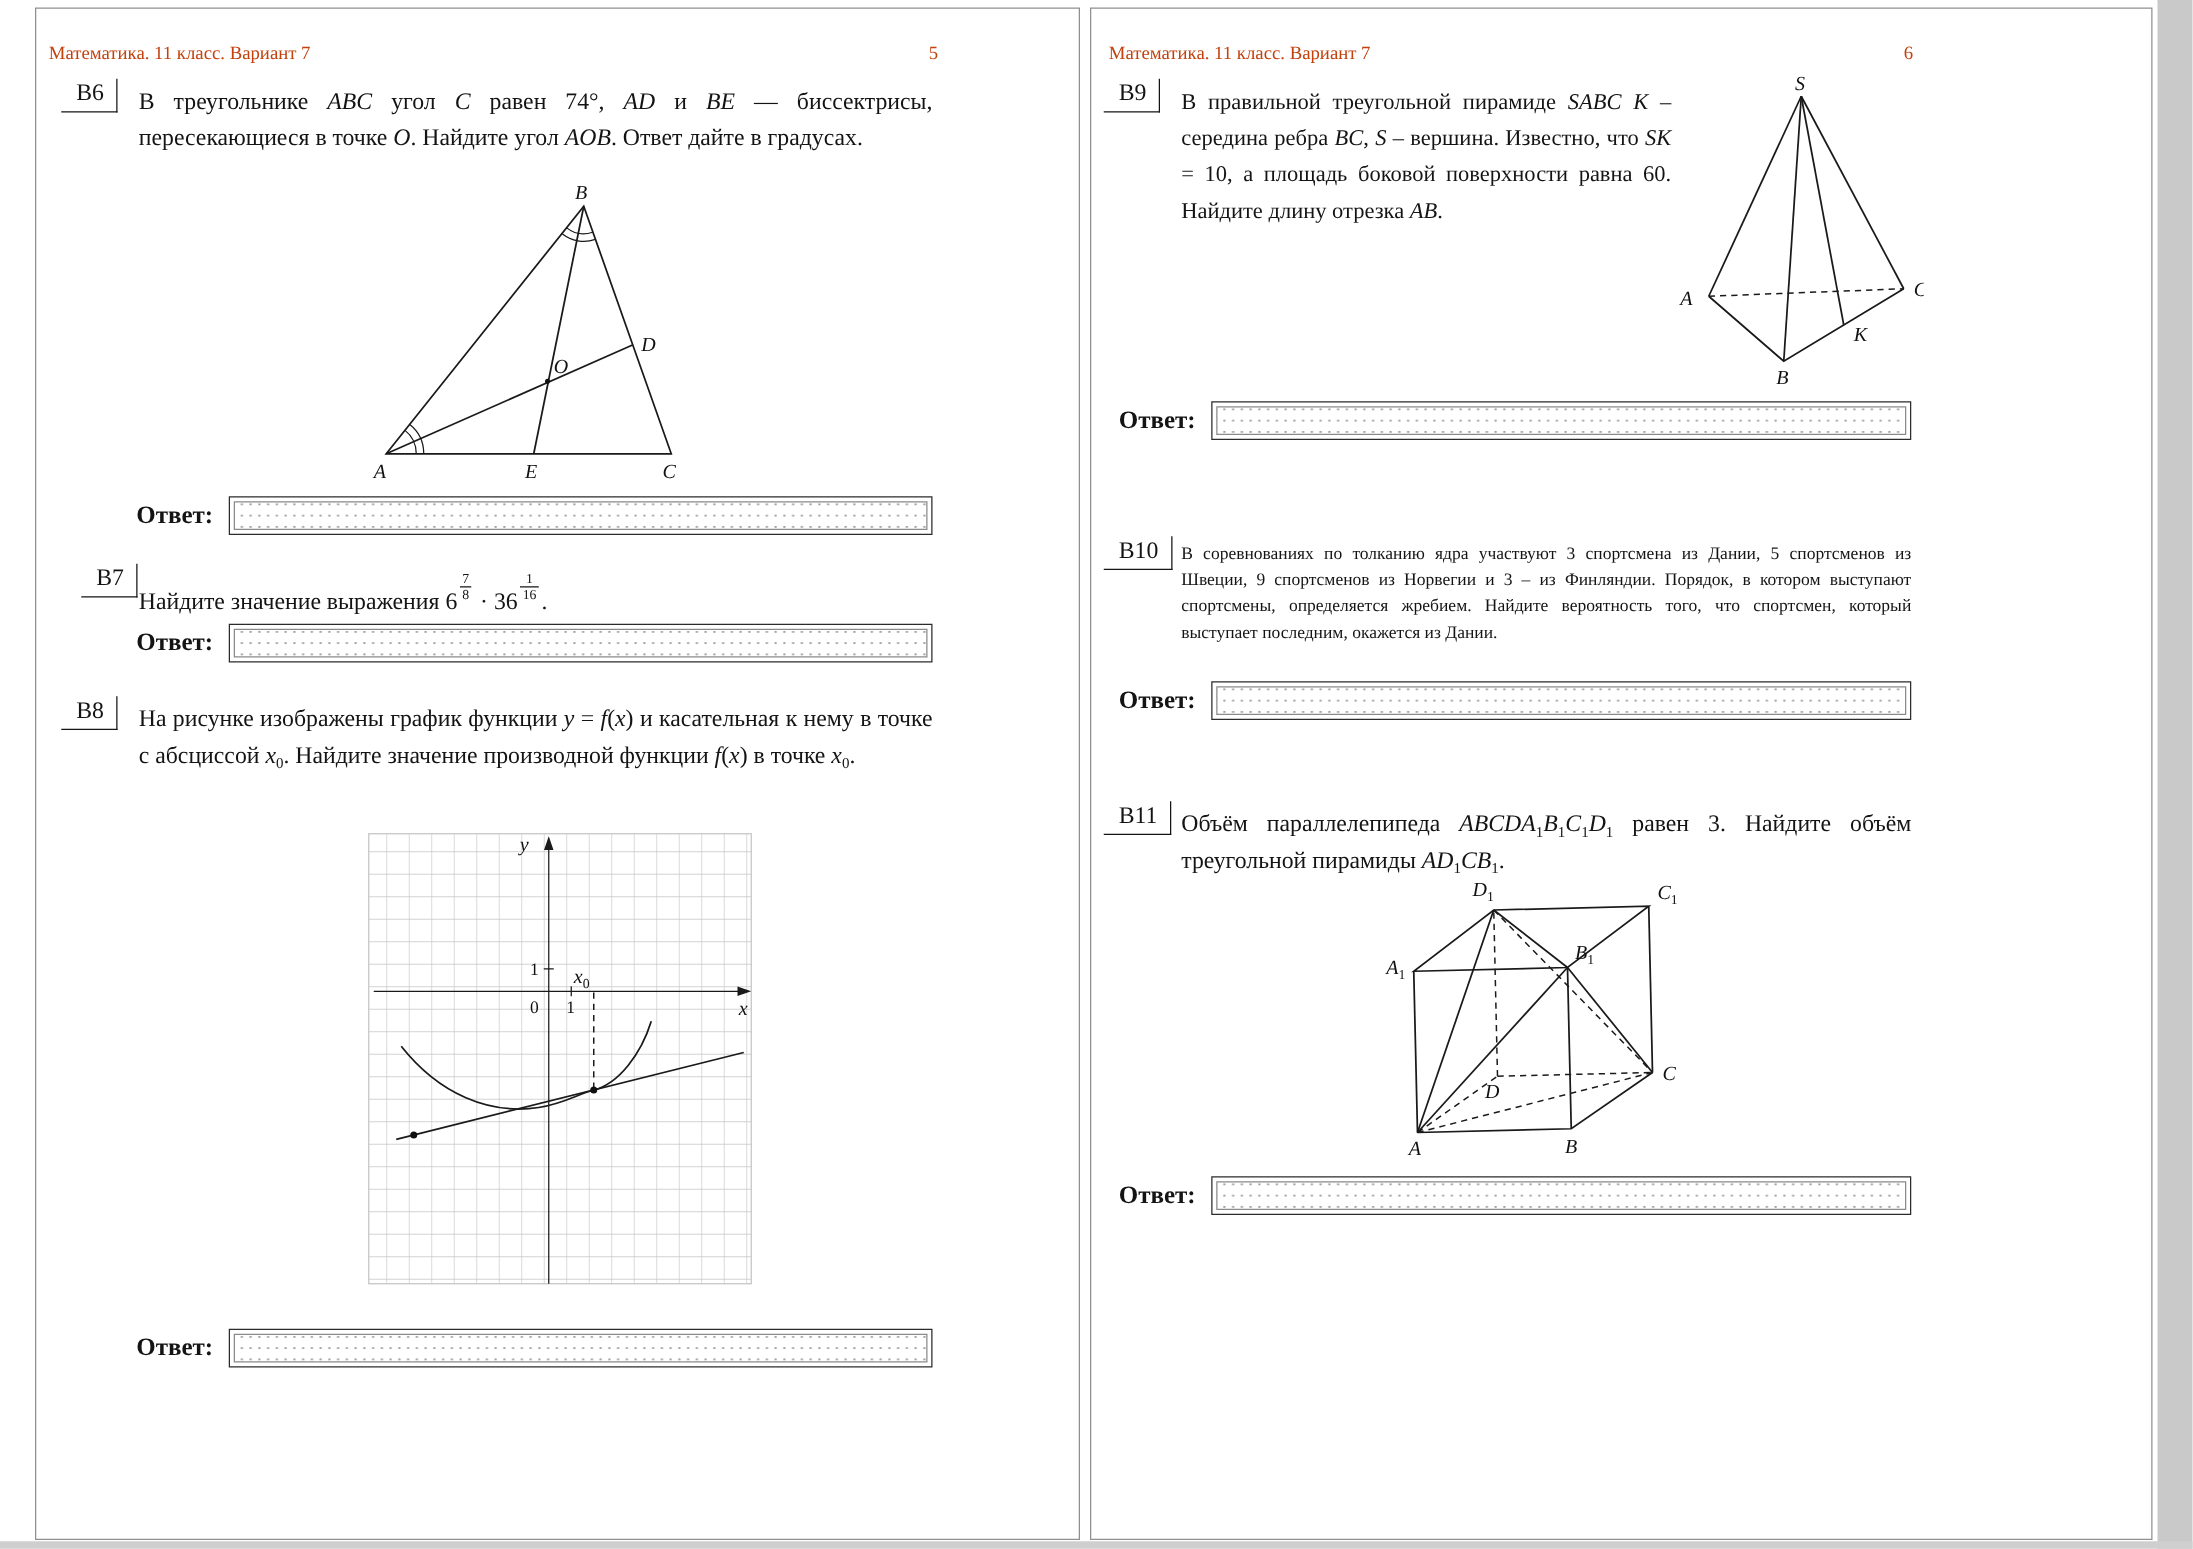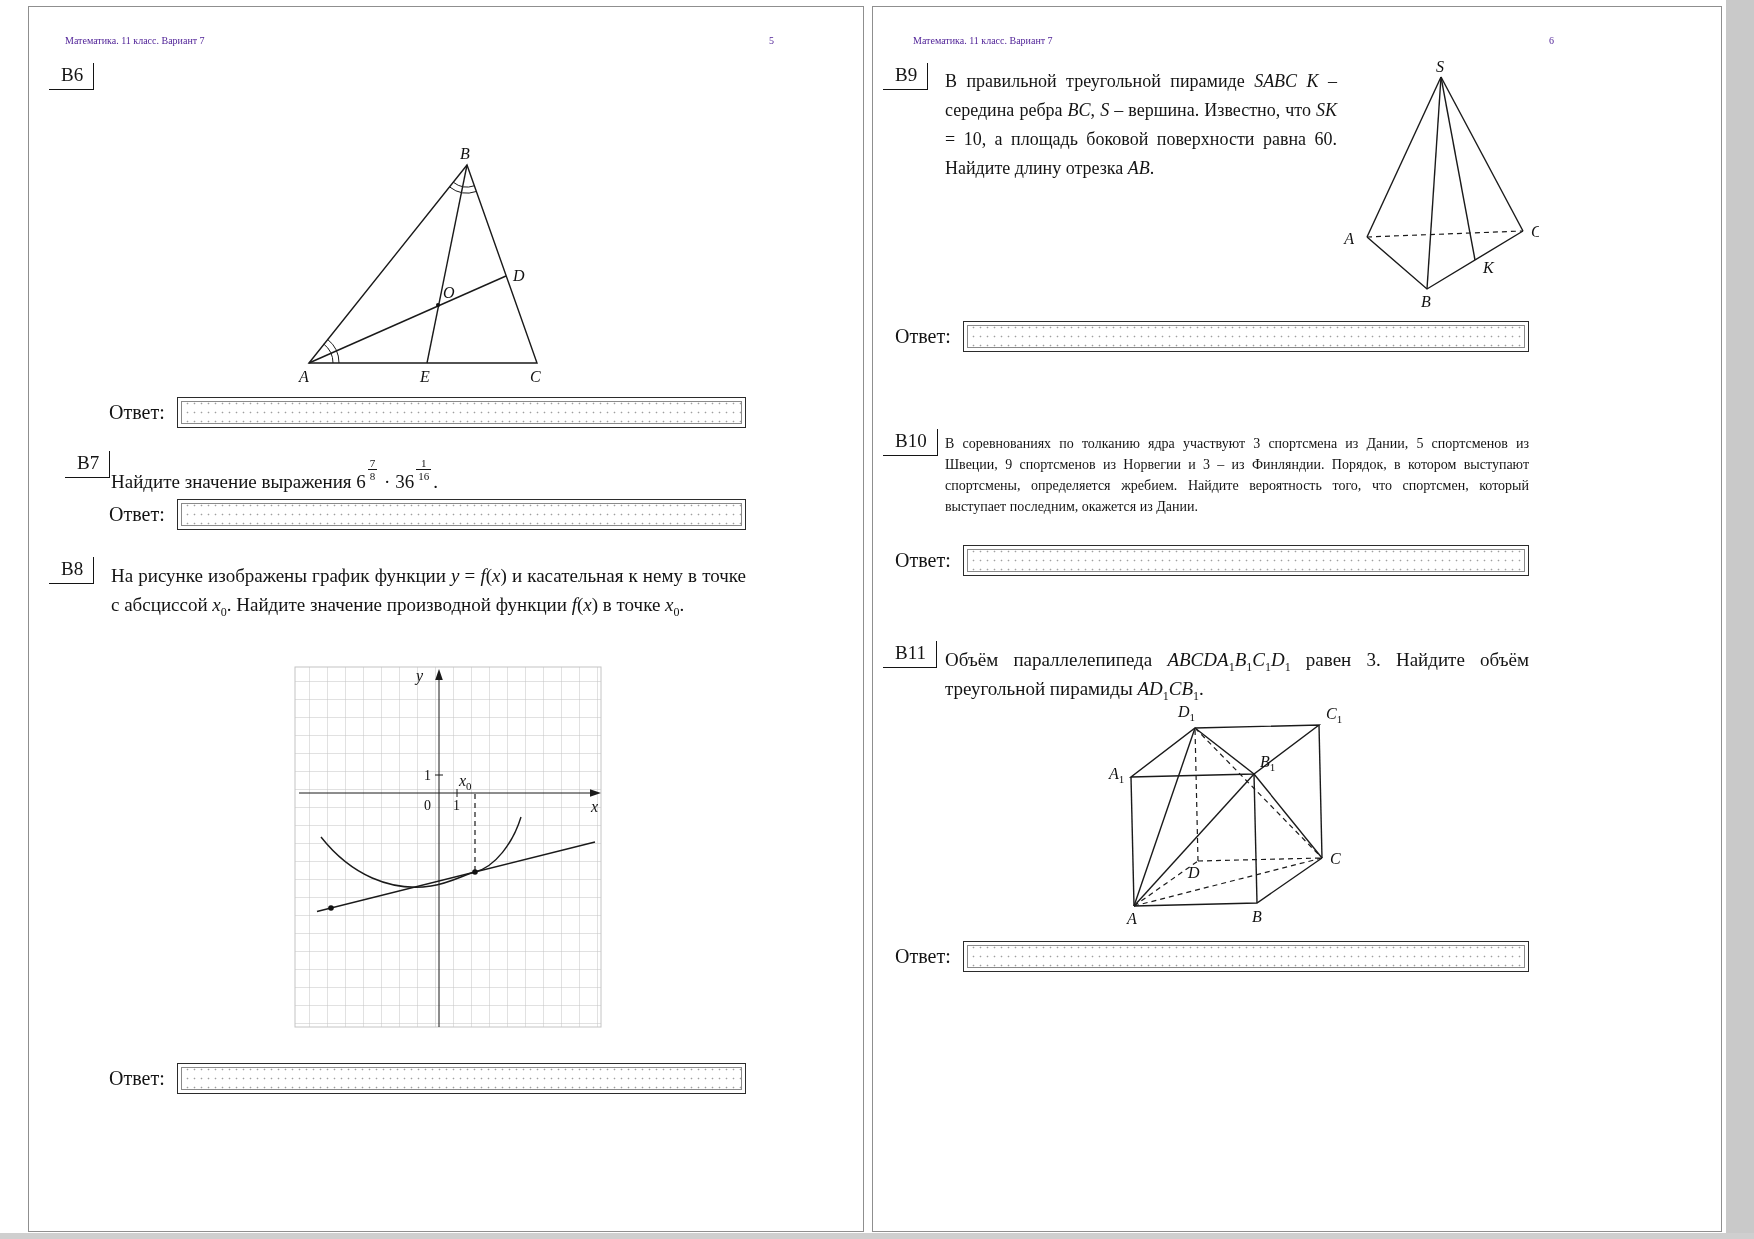--- a/index.html
+++ b/index.html
@@ -16,21 +16,21 @@
 
   .page{
     position:absolute;top:6px;height:1226px;background:#fff;
     border:1px solid #8f8f8f;box-sizing:border-box;
   }
   .page-left{left:28px;width:836px;}
   .page-right{left:872px;width:850px;}
 
   .abs{position:absolute;}
 
-  .pg-header{font-size:10px;color:#4c1d95;white-space:nowrap;margin-left:26px;}
+  .pg-header{font-size:15px;color:#c2410c;white-space:nowrap;}
 
   .plabel{
     font-weight:normal;font-size:19px;
     padding:1px 10px 3px 12px;
     border-right:1.6px solid #141414;
     border-bottom:1.6px solid #141414;
     background:#fff;
   }
 
   .ptext{
@@ -43,21 +43,21 @@
   sub{font-size:12px;line-height:0;}
 
   .supfrac{
     display:inline-block;vertical-align:8px;
     font-size:11px;line-height:1.1;text-align:center;margin:0 2px;
   }
   .supfrac .num{display:block;border-bottom:1px solid #141414;padding:0 2px;}
   .supfrac .den{display:block;padding:0 2px;}
 
   .answer-row{display:flex;align-items:center;gap:12px;}
-  .answer-label{font-weight:normal;font-size:20px;white-space:nowrap;}
+  .answer-label{font-weight:bold;font-size:20px;white-space:nowrap;}
   .answer-box{
     flex:1;height:31px;box-sizing:border-box;
     border:1.6px solid #2b2b2b;padding:3px;background:#fff;
   }
   .answer-box-inner{
     height:100%;box-sizing:border-box;
     border:1px solid #8a8a8a;
     background-image:radial-gradient(circle,#9f9f9f 0.7px,transparent 1.1px);
     background-size:7px 9px;background-position:2px 6px;
   }
@@ -73,20 +73,21 @@
 </style>
 </head>
 <body>
 
 <div class="page page-left">
 
   <span class="abs pg-header" style="left:10px;top:28px">Математика. 11 класс. Вариант 7</span>
   <span class="abs pg-header" style="left:714px;top:28px">5</span>
 
   <div class="abs plabel" style="left:20px;top:56px">В6</div>
+  <p class="abs ptext" style="left:82px;top:60px;width:635px">В треугольнике <span class="it">ABC</span> угол <span class="it">C</span> равен 74°, <span class="it">AD</span> и <span class="it">BE</span> — биссектрисы, пересекающиеся в точке <span class="it">O</span>. Найдите угол <span class="it">AOB</span>. Ответ дайте в градусах.</p>
 
   <svg class="abs" style="left:268px;top:138px" width="280" height="248" viewBox="0 0 280 248">
     <path class="fline" d="M12 218 L170 20 L240 218 Z"></path>
     <path class="fline" d="M12 218 L209 131"></path>
     <path class="fline" d="M170 20 L130 218"></path>
     <path class="fthin" d="M156.4 37.3 A22 22 0 0 0 177.2 40.8"></path>
     <path class="fthin" d="M152.7 42 A28 28 0 0 0 179.2 46.5"></path>
     <path class="fthin" d="M26.8 199.1 A24 24 0 0 1 36 218"></path>
     <path class="fthin" d="M30.6 194.4 A30 30 0 0 1 42 218"></path>
     <circle class="fdot" cx="141" cy="160" r="2"></circle>

